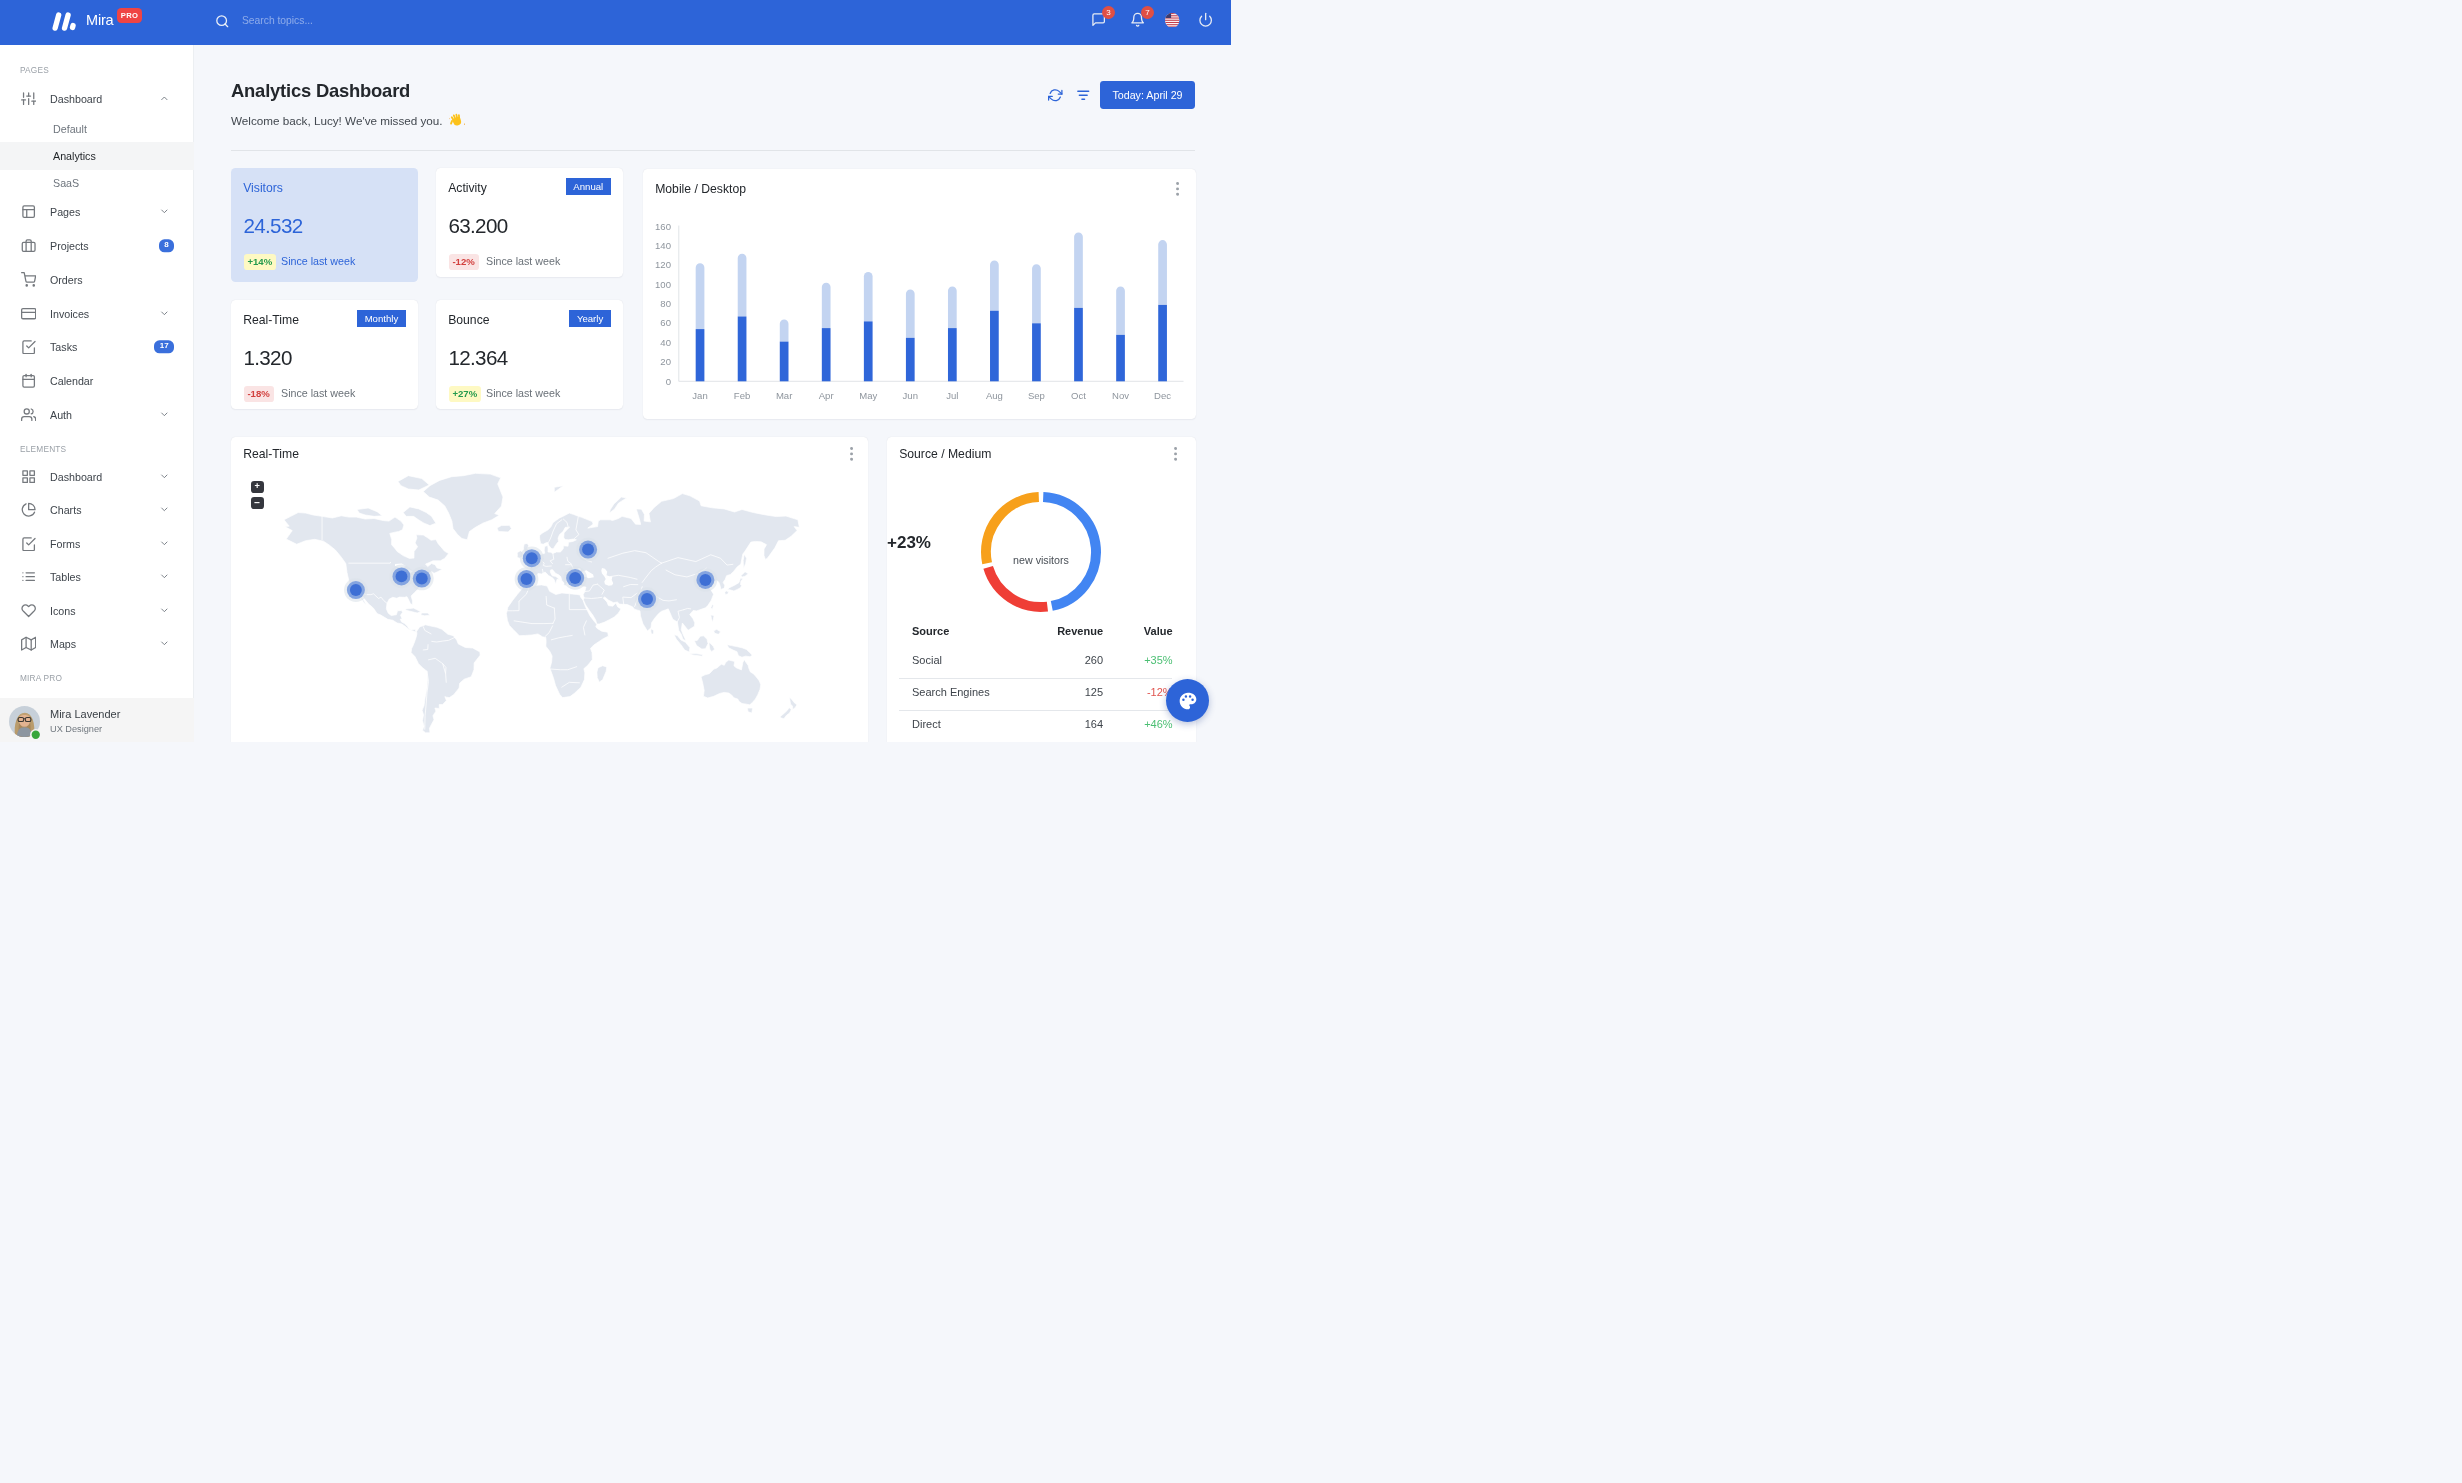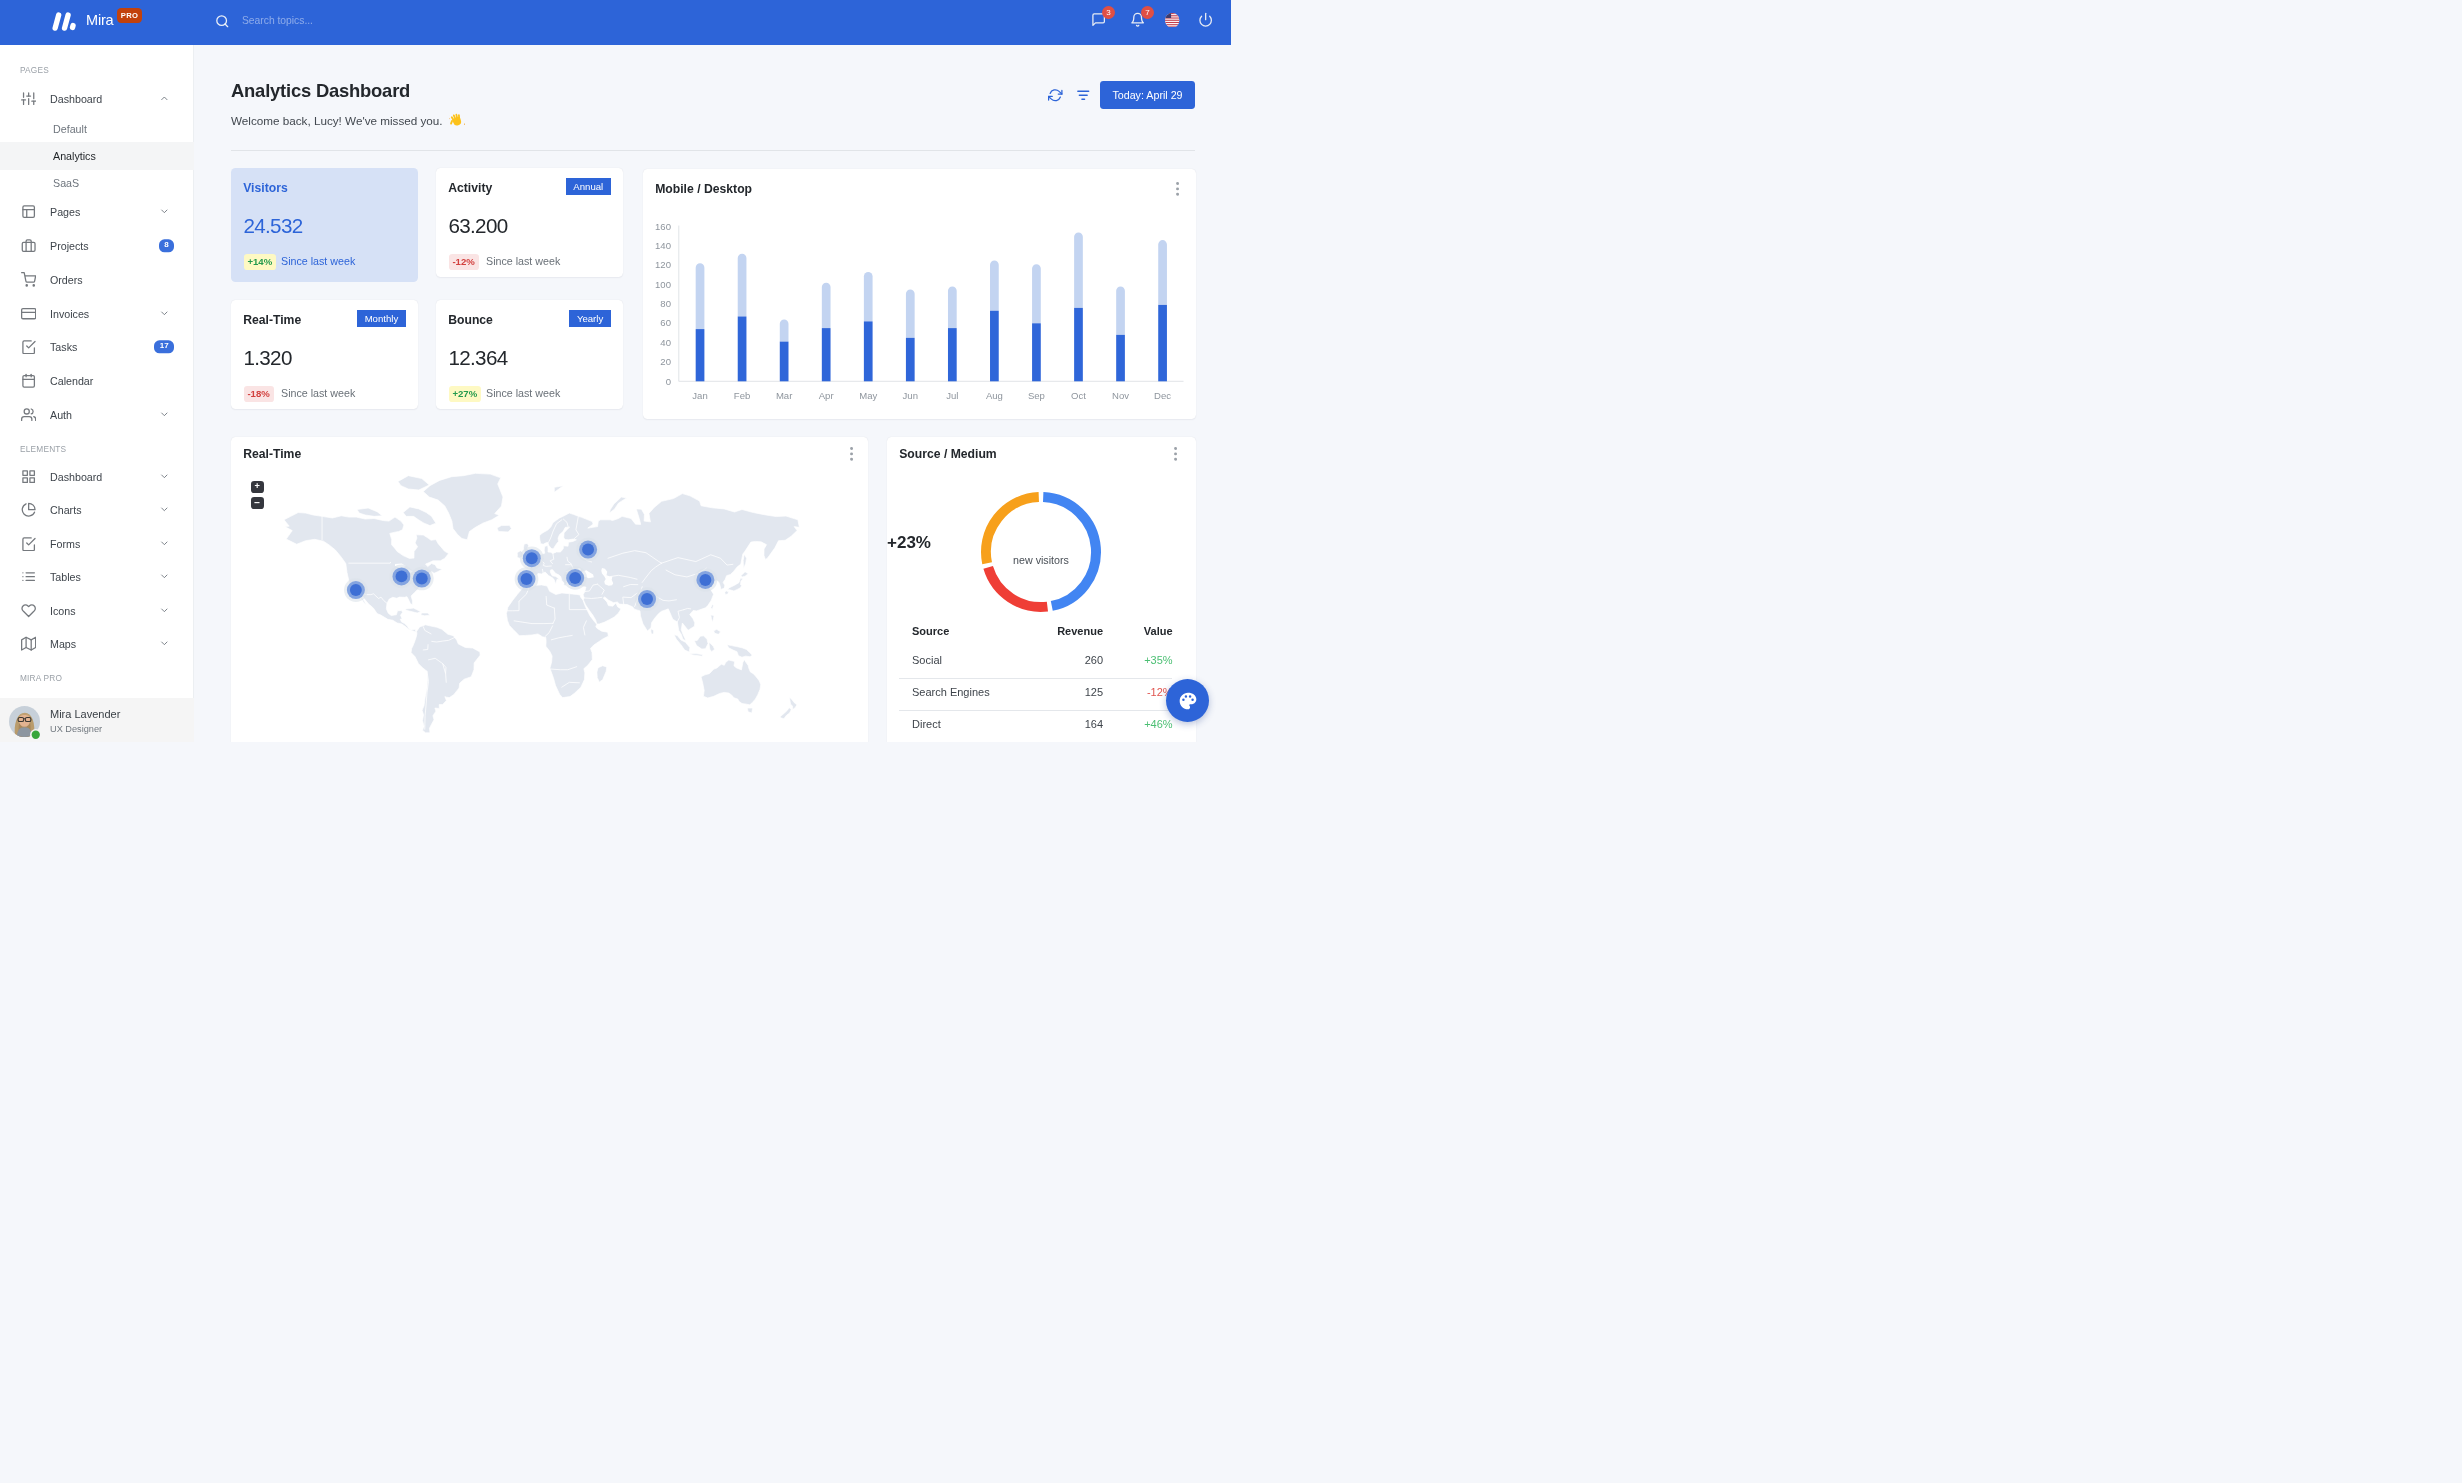--- a/index.html
+++ b/index.html
@@ -3,21 +3,21 @@
 <meta charset="utf-8">
 <title>Mira | Analytics Dashboard</title>
 <style>
 *{margin:0;padding:0;box-sizing:border-box}
 html,body{width:1231px;height:742px;overflow:hidden}
 body{font-family:"Liberation Sans",sans-serif;background:#F5F7FB;color:#404850;position:relative}
 .abs{position:absolute}
 
 .navbar{position:absolute;left:0;top:0;width:1231px;height:45px;background:#2D64D8;z-index:30}
 .brand{position:absolute;left:86px;top:12.2px;font-size:14.5px;color:#fff;font-weight:400;letter-spacing:-0.2px;line-height:17.6px}
-.pro{position:absolute;left:117px;top:8.4px;background:#c2410c;color:#fff;font-size:7.6px;font-weight:700;border-radius:4.2px;padding:3.4px 3.8px;line-height:1;letter-spacing:0.3px}
+.pro{position:absolute;left:117px;top:8.4px;background:#ef4444;color:#fff;font-size:7.6px;font-weight:700;border-radius:4.2px;padding:3.4px 3.8px;line-height:1;letter-spacing:0.3px}
 .searchtxt{position:absolute;left:242px;top:15.3px;font-size:10.3px;color:rgba(255,255,255,.45)}
 .navbadge{position:absolute;width:13px;height:13px;border-radius:50%;background:#E04F44;color:#fff;font-size:8px;font-weight:400;display:flex;align-items:center;justify-content:center;z-index:2}
 
 .sidebar{position:absolute;left:0;top:45px;width:194px;height:697px;background:#fff;z-index:20;border-right:0.8px solid #eceff2}
 .shead{position:absolute;left:20px;font-size:8.3px;font-weight:500;color:#9BA1A8;letter-spacing:0.2px}
 .sitem{position:absolute;left:0;width:194px;height:31px}
 .sitem .ic{position:absolute;left:21px;top:50%;margin-top:-7.6px;width:15.3px;height:15.3px;color:#75797E}
 .sitem .tx{position:absolute;left:50px;top:50%;transform:translateY(-50%);font-size:10.7px;color:#3E444B}
 .sub .tx{left:53px;color:#6E757D}
 .actv .tx{color:#1E2226;font-weight:400}
@@ -25,21 +25,21 @@
 .sbadge{position:absolute;right:20px;top:50%;transform:translateY(-50%);background:#3A6FDC;color:#fff;font-size:8px;font-weight:700;border-radius:5.4px;padding:2.7px 5.4px;line-height:1}
 .active-row{position:absolute;left:0;top:97px;width:194px;height:28px;background:#F4F5F6}
 .sfoot{position:absolute;left:0;top:653px;width:194px;height:44px;background:#F5F5F5}
 
 .title{position:absolute;left:231px;top:80px;font-size:18.4px;font-weight:700;color:#23272C;letter-spacing:-0.2px}
 .subtitle{position:absolute;left:231px;top:112px;font-size:11.7px;color:#42484F}
 .hr{position:absolute;left:231px;top:150px;width:964px;height:0.8px;background:#E1E4E8}
 .hicon{position:absolute;width:15.3px;height:15.3px;color:#2D64D8}
 .todaybtn{position:absolute;left:1100px;top:81px;width:95px;height:27.5px;background:#2D64D8;border-radius:3.4px;color:#fff;font-size:10.7px;display:flex;align-items:center;justify-content:center}
 .card{position:absolute;background:#fff;border-radius:4.6px;box-shadow:0 0.8px 1.5px rgba(30,40,60,.06),0 0 0.8px rgba(30,40,60,.08)}
-.ctitle{position:absolute;left:12.2px;top:12.6px;font-size:12.2px;font-weight:700;color:#23272C}
+.ctitle{position:absolute;left:12.2px;top:12.6px;font-size:12.2px;font-weight:400;color:#23272C}
 .dots{position:absolute;width:3.1px;height:13.8px;color:#9BA1A8}
 .statnum{position:absolute;left:12.6px;top:46px;font-size:20.6px;color:#23272C;font-weight:400;letter-spacing:-0.7px}
 .pill{position:absolute;top:10.3px;background:#2D64D8;color:#fff;font-size:9.6px;border-radius:0;padding:3.4px 7.6px;line-height:1}
 .cbadge{position:absolute;left:12.6px;top:86px;font-size:9.6px;font-weight:700;border-radius:3.1px;padding:3.1px 3.8px;line-height:1}
 .bgreen{background:#fef9c3;color:#259B4E}
 .bred{background:#FAE4E4;color:#D2403E}
 .since{position:absolute;left:50px;top:87px;font-size:10.7px;color:#6A7178}
 </style>
 </head>
 <body>

